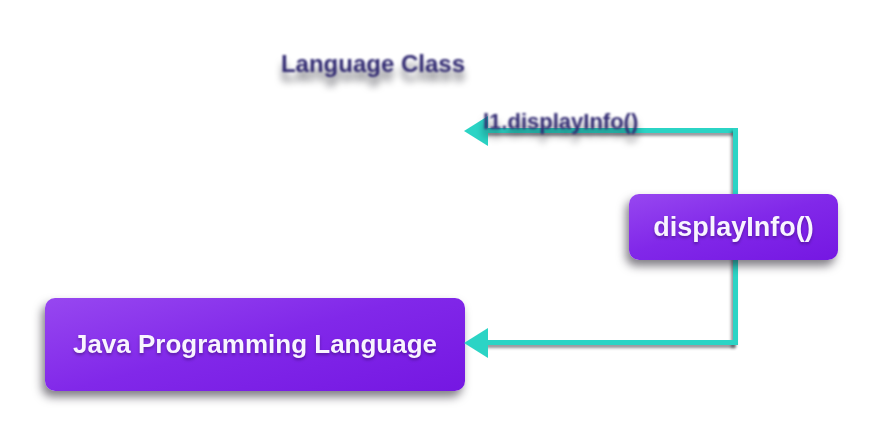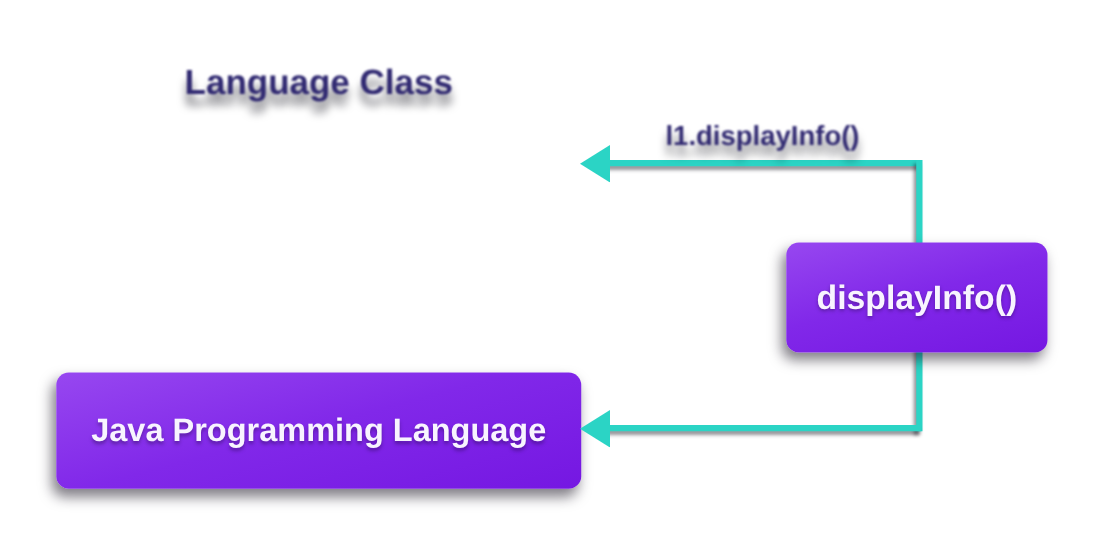--- a/index.html
+++ b/index.html
@@ -28,29 +28,29 @@
     display: flex;
     align-items: center;
     justify-content: center;
     color: var(--box-text, #f8f4ff);
     font-weight: 700;
     text-shadow: 0 2px 3px rgba(20, 0, 40, 0.35);
     z-index: 2;
   }
   .box-language { left: 45px; top: 85px;  width: 420px; height: 95px; font-size: 30px; }
   .box-java     { left: 45px; top: 298px; width: 420px; height: 93px; font-size: 26px; }
-  .box-method   { left: 629px; top: 194px; width: 209px; height: 88px; font-size: 27px; }
+  .box-method   { left: 629px; top: 194px; width: 209px; height: 66px; font-size: 27px; }
 
   
   .caption {
     position: absolute;
     width: 420px;
     left: 45px;
-    text-align: center;
-    font-size: 28px;
+    text-align: right;
+    font-size: 24px;
     font-weight: 700;
     color: var(--label-indigo, #312a72);
     filter: blur(0.8px);
     text-shadow: 0 9px 7px rgba(10, 10, 20, 0.55);
     z-index: 1;
   }
   .caption-language { top: 50px; }
   .caption-java     { top: 262px; }
 
   
@@ -74,27 +74,28 @@
     z-index: 2;
   }
   .arrowhead-top    { left: 464px; top: 116px; }
   .arrowhead-bottom { left: 464px; top: 328px; }
 
   
   .call-label {
     position: absolute;
     left: 483px;
     width: 254px;
-    text-align: center;
+    text-align: left;
     font-size: 22px;
     font-weight: 700;
     color: var(--label-indigo, #312a72);
     filter: blur(0.8px);
     text-shadow: 0 8px 7px rgba(10, 10, 20, 0.5);
     z-index: 3;
+    margin-top: 13px;
   }
   .call-label-top    { top: 96px; }
   .call-label-bottom { top: 306px; }
 </style>
 </head>
 <body style="--background: #ffffff; --box-purple-light: #9747f0; --box-purple: #8128e9; --box-purple-dark: #7517e2; --box-text: #f8f4ff; --arrow-teal: #2bd4c5; --label-indigo: #312a72;">
 
 <div class="stage">
 
   <div class="caption caption-language">Language Class</div>

